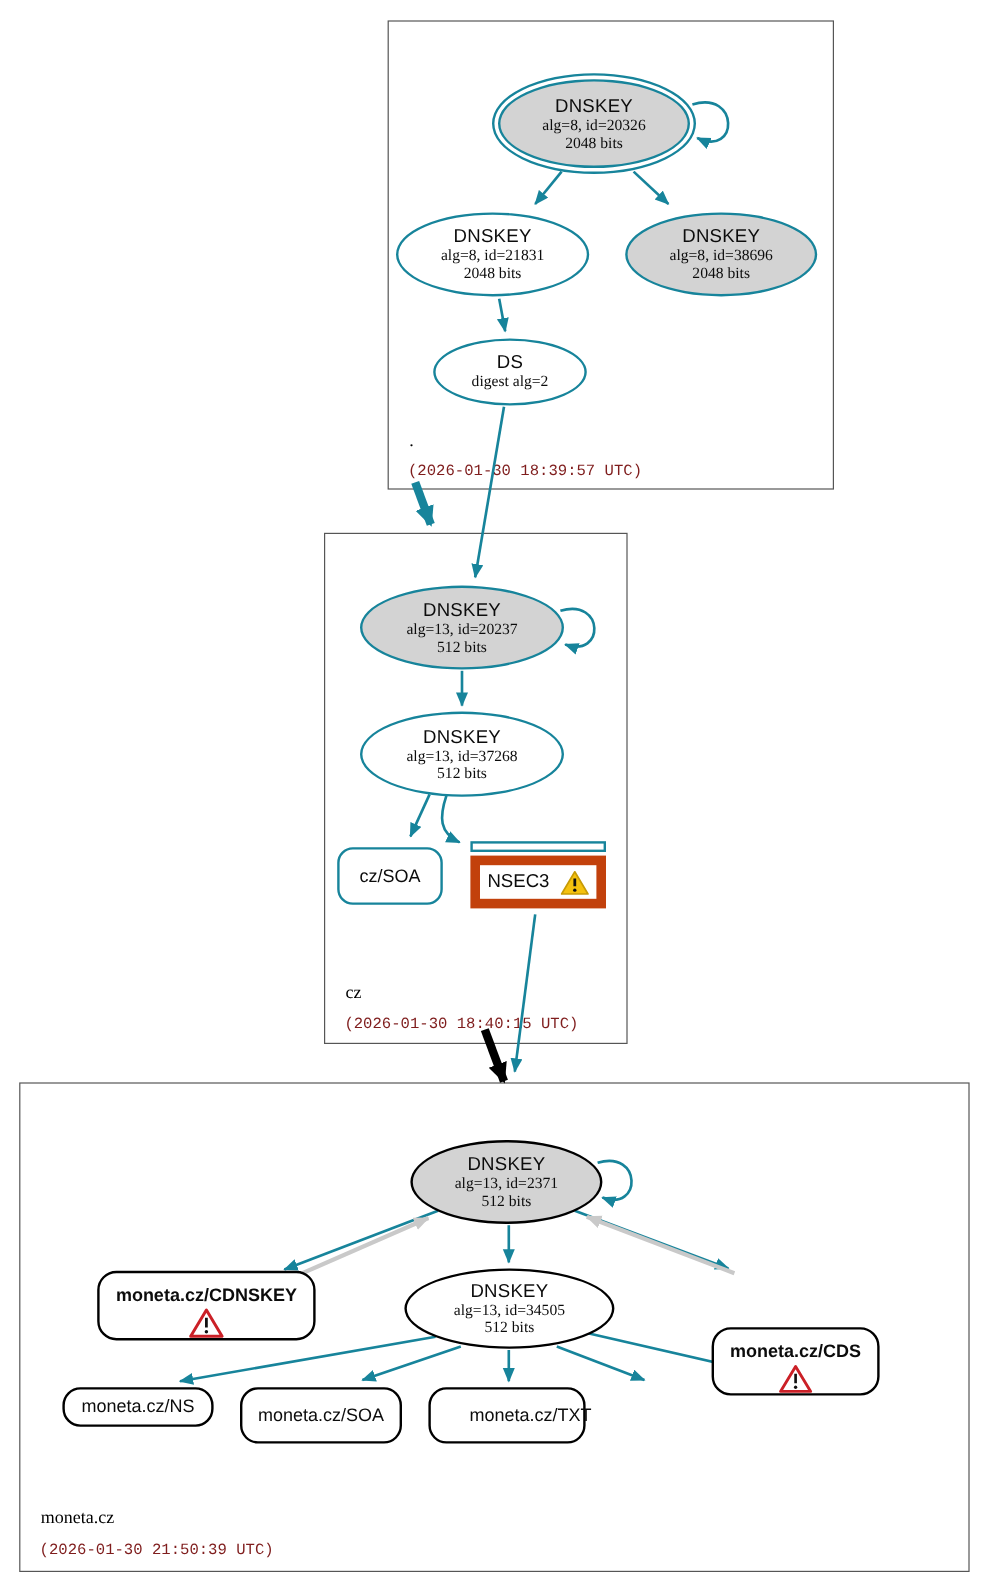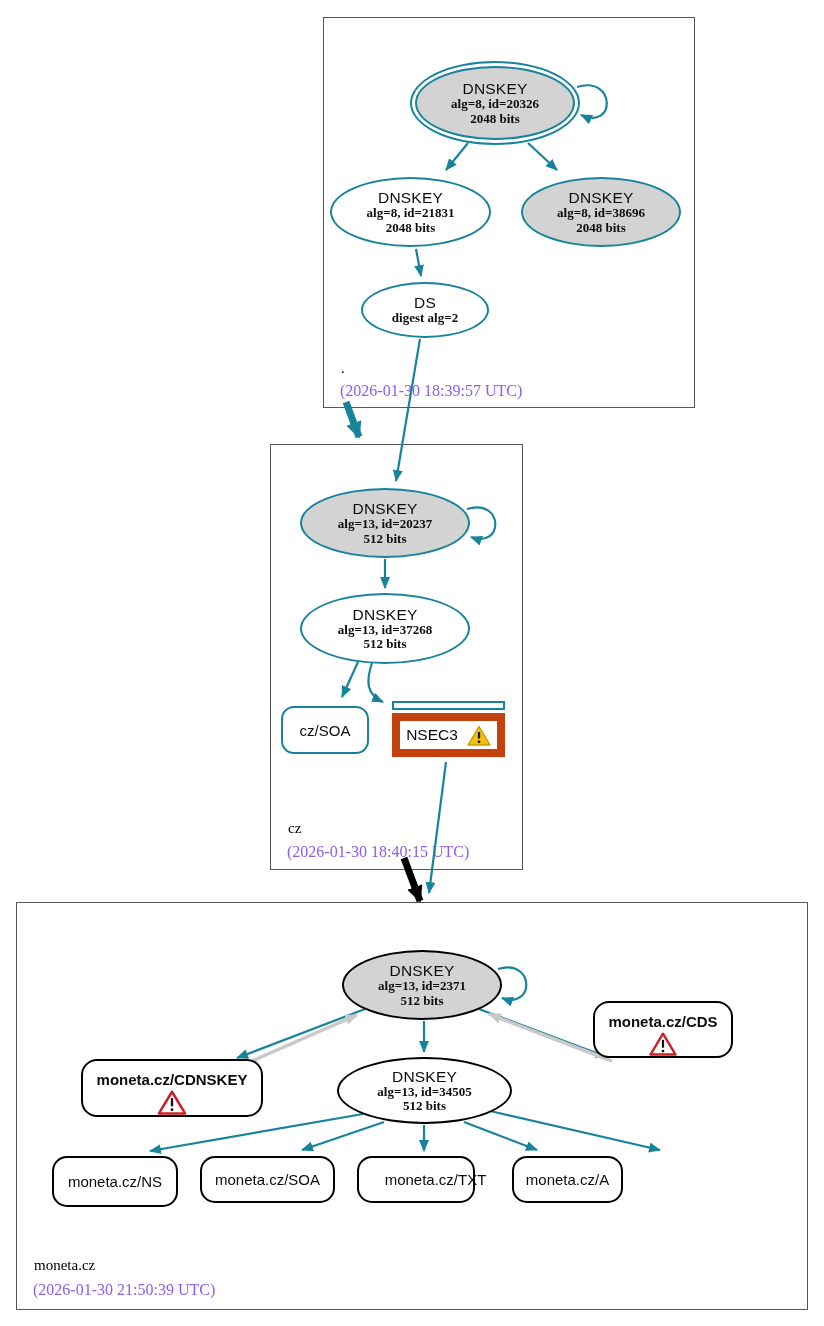--- a/index.html
+++ b/index.html
@@ -1,30 +1,30 @@
 <!DOCTYPE html>
 <html><head>
 <meta charset="utf-8">
 <style>
   html,body{margin:0;padding:0;background:#fff;}
   #canvas{position:relative;width:824px;height:1326px;background:#fff;
           font-family:"Liberation Sans",sans-serif;overflow:hidden;}
   .zonebox{position:absolute;border:1px solid #565656;background:transparent;z-index:0;box-sizing:border-box;}
   .zone-label{position:absolute;left:17px;font-family:"Liberation Serif",serif;font-size:15px;color:#000;z-index:1;}
-  .zone-ts{position:absolute;left:16px;font-family:Liberation Serif, serif;font-size:16px;color:#8b5cf6;z-index:1;}
+  .zone-ts{position:absolute;left:16px;font-family:Liberation Mono, monospace;font-size:13px;color:#7f1d1d;z-index:1;}
   #edges{position:absolute;left:0;top:0;z-index:1;pointer-events:none;}
   .node{position:absolute;z-index:2;box-sizing:border-box;text-align:center;}
   .ellipse{border-radius:50%;display:flex;flex-direction:column;align-items:center;justify-content:center;background:#fff;}
   .teal-b{border:2.2px solid #17849b;}
   .black-b{border:2.6px solid #000;}
   .fill-gray{background:#d3d3d3 !important;}
   .ell-outer{border-radius:50%;border:2.2px solid #17849b;padding:3px;background:#fff;display:block;}
   .ell-inner{width:100%;height:100%;border-radius:50%;display:flex;flex-direction:column;align-items:center;justify-content:center;box-sizing:border-box;}
   .nt{font-size:15.5px;line-height:17px;color:#0c0c0c;letter-spacing:.2px;}
-  .ns{font-family:"Liberation Serif",serif;font-size:13px;line-height:14.5px;color:#0c0c0c;font-weight:bold;}
+  .ns{font-family:"Liberation Serif",serif;font-size:13px;line-height:14.5px;color:#0c0c0c;}
   .rrbox{border-radius:15px;background:#fff;display:flex;align-items:center;justify-content:center;
          font-size:15px;color:#0c0c0c;}
   .rr-stack{flex-direction:column;gap:2px;padding-top:10px;font-weight:bold;}
   .nsec3-band{height:9px;border:2.2px solid #17849b;background:#fff;box-sizing:border-box;margin-bottom:3px;}
   .nsec3-main{height:44px;border:8px solid #c2410c;background:#fff;box-sizing:border-box;
               display:flex;align-items:center;justify-content:center;gap:9px;font-size:15.5px;color:#0c0c0c;}
 </style>
 </head>
 <body>
 
@@ -144,34 +144,31 @@
       <path d="M15 1.8 L28.6 24.4 L1.4 24.4 Z" fill="#fff" stroke="#cb2027" stroke-width="2.6" stroke-linejoin="round"></path>
       <line x1="15" y1="8.5" x2="15" y2="17" stroke="#111" stroke-width="2.4"></line>
       <circle cx="15" cy="20.6" r="1.5" fill="#111"></circle>
     </svg>
   </div>
   <div class="node ellipse black-b" style="left:337px;top:1057px;width:175px;height:67px;">
     <div class="nt">DNSKEY</div>
     <div class="ns">alg=13, id=34505</div>
     <div class="ns">512 bits</div>
   </div>
-  <div class="node rrbox rr-stack black-b" style="left:593px;top:1001px;width:140px;height:57px;border-radius:16px;">
+  <div class="node rrbox rr-stack black-b" style="left:593px;top:1106px;width:140px;height:57px;border-radius:16px;">
     <span>moneta.cz/CDS</span>
     <svg width="30" height="26" viewBox="0 0 30 26">
       <path d="M15 1.8 L28.6 24.4 L1.4 24.4 Z" fill="#fff" stroke="#cb2027" stroke-width="2.6" stroke-linejoin="round"></path>
       <line x1="15" y1="8.5" x2="15" y2="17" stroke="#111" stroke-width="2.4"></line>
       <circle cx="15" cy="20.6" r="1.5" fill="#111"></circle>
     </svg>
   </div>
-  <div class="node rrbox black-b" style="left:52px;top:1156px;width:126px;height:51px;">
+  <div class="node rrbox black-b" style="left:52px;top:1156px;width:126px;height:33px;">
     <span>moneta.cz/NS</span>
   </div>
   <div class="node rrbox black-b" style="left:200px;top:1156px;width:135px;height:47px;">
     <span>moneta.cz/SOA</span>
   </div>
-  <div class="node rrbox black-b" style="left:357px;top:1156px;width:118px;height:47px;padding-left:39px;">
+  <div class="node rrbox black-b" style="left:357px;top:1156px;width:131px;height:47px;padding-left:39px;">
     <span>moneta.cz/TXT</span>
-  </div>
-  <div class="node rrbox black-b" style="left:512px;top:1156px;width:111px;height:47px;">
-    <span>moneta.cz/A</span>
   </div>
 
 </div>
 
 </body></html>

